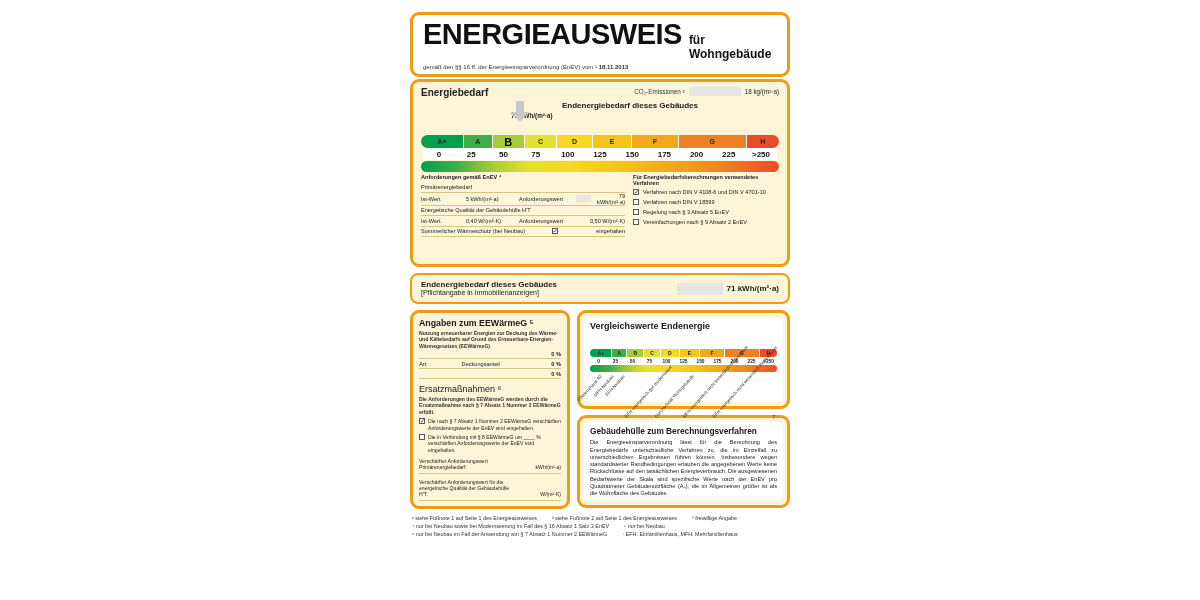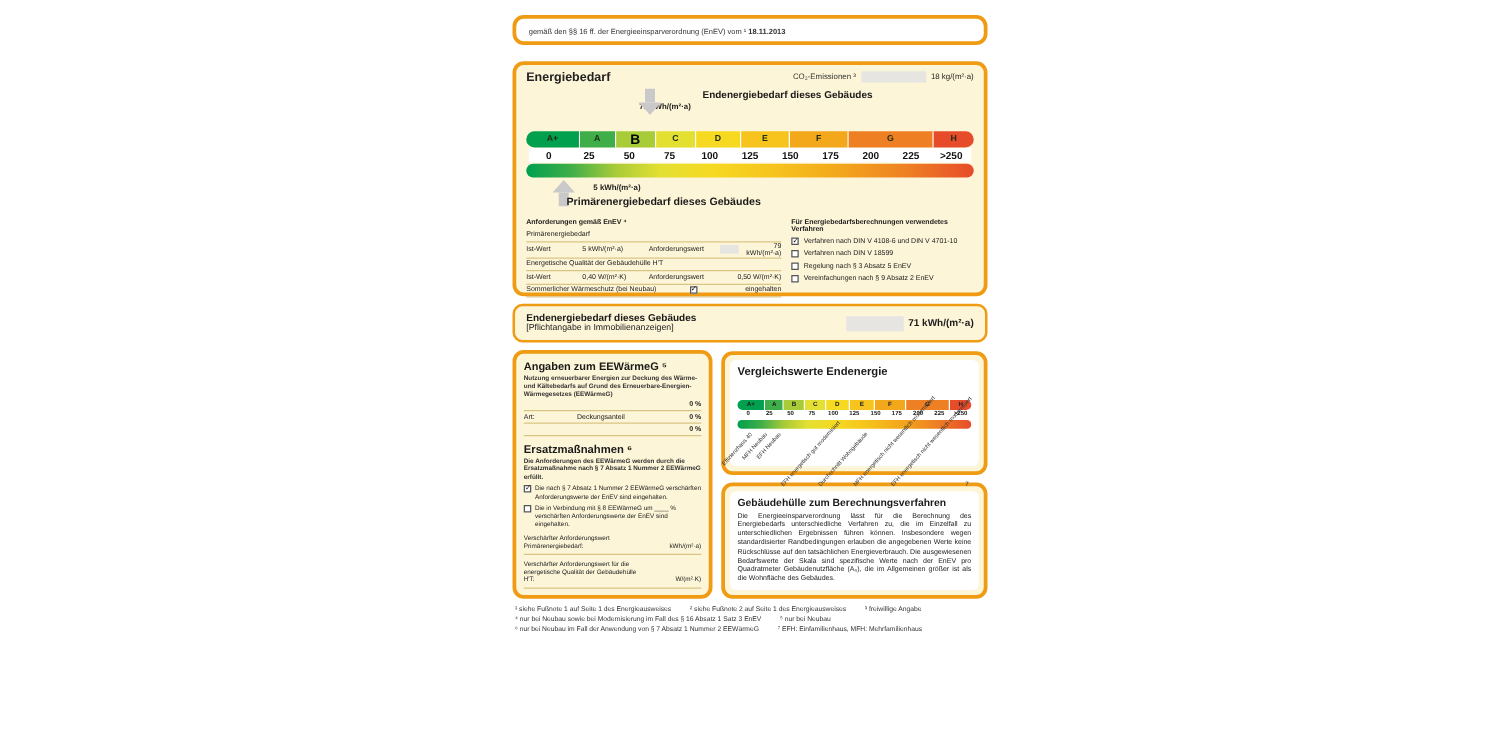--- a/index.html
+++ b/index.html
@@ -25,21 +25,21 @@
   .reg-line1 { font-size:6px; font-weight:bold; color:#222; }
   .reg-line2 { font-size:5.5px; color:#555; }
   .pagenum { width:26px; height:26px; border:3px solid #ef9b13; border-radius:50%;
     background:#fff; display:flex; align-items:center; justify-content:center;
     font-size:13px; font-weight:bold; color:#222; }
 
   
   .obox { border:3px solid #ef9b13; border-radius:9px; background:#fdf5d8; }
 
   
-  .energie { margin-top:13px; padding:5px 8px 4px; height:188px; }
+  .energie { margin-top:2px; padding:5px 8px 4px; height:188px; }
   .e-toprow { display:flex; justify-content:space-between; align-items:flex-start; }
   .e-title { font-size:10px; font-weight:bold; color:#222; }
   .co2 { display:flex; align-items:center; gap:4px; font-size:6.3px; color:#333; }
   .graybox { background:#e6e5e2; height:9px; width:52px; border-radius:1px; }
   .co2-val { font-size:6.3px; color:#222; }
 
   .pointer-zone { position:relative; height:33px; margin-top:1px; }
   .arrow { position:absolute; display:flex; flex-direction:column; align-items:center; }
   .arrow .stem { width:8px; height:11px; background:#c9c9c9; }
   .arrow .tipdown { width:0; height:0; border-left:9px solid transparent; border-right:9px solid transparent; border-top:10px solid #c9c9c9; }
@@ -79,27 +79,27 @@
   
   .pflicht { margin-top:6px; min-height:31px; border-radius:8px; border-width:2.5px;
     display:flex; align-items:center; justify-content:space-between; padding:3px 9px; }
   .pf-title { font-size:8px; font-weight:bold; line-height:1.2; }
   .pf-sub { font-size:7px; line-height:1.2; }
   .pf-right { display:flex; align-items:center; gap:4px; }
   .pf-gray { background:#e6e5e2; width:46px; height:12px; }
   .pf-val { font-size:8px; font-weight:bold; }
 
   
-  .bottom { display:flex; gap:7px; margin-top:6px; align-items:flex-end; }
+  .bottom { display:flex; gap:7px; margin-top:6px; align-items:center; }
   .eew { flex:0 0 160px; padding:5px 6px; }
   .eew-title { font-size:8.8px; font-weight:bold; margin-bottom:2px; }
   .eew-intro { font-size:5.1px; font-weight:bold; line-height:1.25; color:#333; }
   .eew-row { display:flex; align-items:center; font-size:5.6px; border-bottom:0.5px solid #d9c583; min-height:10px; }
   .eew-row .l { flex:0 0 30%; } .eew-row .m { flex:1; } .eew-row .v { flex:0 0 15%; text-align:right; font-weight:bold; }
-  .ers-title { font-size:9px; font-weight:bold; margin:5px 0 2px; }
+  .ers-title { font-size:9px; font-weight:normal; margin:5px 0 2px; }
   .ers-intro { font-size:5.1px; font-weight:bold; line-height:1.25; color:#333; margin-bottom:3px; }
   .ers-check { display:flex; gap:3px; font-size:5.1px; line-height:1.25; margin-bottom:3px; }
   .ers-pair { display:flex; justify-content:space-between; align-items:flex-end; font-size:5.1px;
     line-height:1.25; margin-top:5px; border-bottom:0.5px solid #d9c583; padding-bottom:2px; }
   .ers-pair .lbl { flex:0 0 70%; }
 
   .rightcol { flex:1; display:flex; flex-direction:column; gap:6px; }
   .verg { padding:4px; height:99px; }
   .panel { background:#fff; border-radius:5px; padding:4px 6px; height:100%; }
   .verg-title { font-size:9px; font-weight:bold; margin-bottom:18px; }
@@ -124,20 +124,24 @@
   .footnotes { margin-top:5px; padding:0 2px; }
   .footnotes div { font-size:5.4px; color:#333; line-height:1.5; white-space:pre-wrap; }
 </style>
 </head>
 <body>
 
 <div class="canvas">
   <div class="doc">
 
     <div class="hdr-box">
+      <div class="hdr-line1">
+        <span class="hdr-title">ENERGIEAUSWEIS</span>
+        <span class="hdr-sub">für Wohngebäude</span>
+      </div>
       <div class="hdr-law">
         <span>gemäß den §§ 16 ff. der Energieeinsparverordnung (EnEV) vom ¹</span>
         <b>18.11.2013</b>
       </div>
     </div>
 
 
     <div class="obox energie">
       <div class="e-toprow">
         <span class="e-title">Energiebedarf</span>
@@ -177,28 +181,20 @@
         <span>100</span>
         <span>125</span>
         <span>150</span>
         <span>175</span>
         <span>200</span>
         <span>225</span>
         <span>&gt;250</span>
       </div>
       <div class="gradbar"></div>
 
-      <div class="primary-zone">
-        <div class="arrow" style="top: 2px; left: 6%;">
-          <div class="tipup"></div>
-          <div class="stem"></div>
-        </div>
-        <div class="prim-val">5 kWh/(m²·a)</div>
-        <div class="prim-label">Primärenergiebedarf dieses Gebäudes</div>
-      </div>
 
       <div class="cols">
 
         <div class="col-req">
           <div class="req-title">Anforderungen gemäß EnEV ⁴</div>
           <div class="req-row">
             <span>Primärenergiebedarf</span>
           </div>
           <div class="req-row">
             <span class="c1">Ist-Wert</span>

